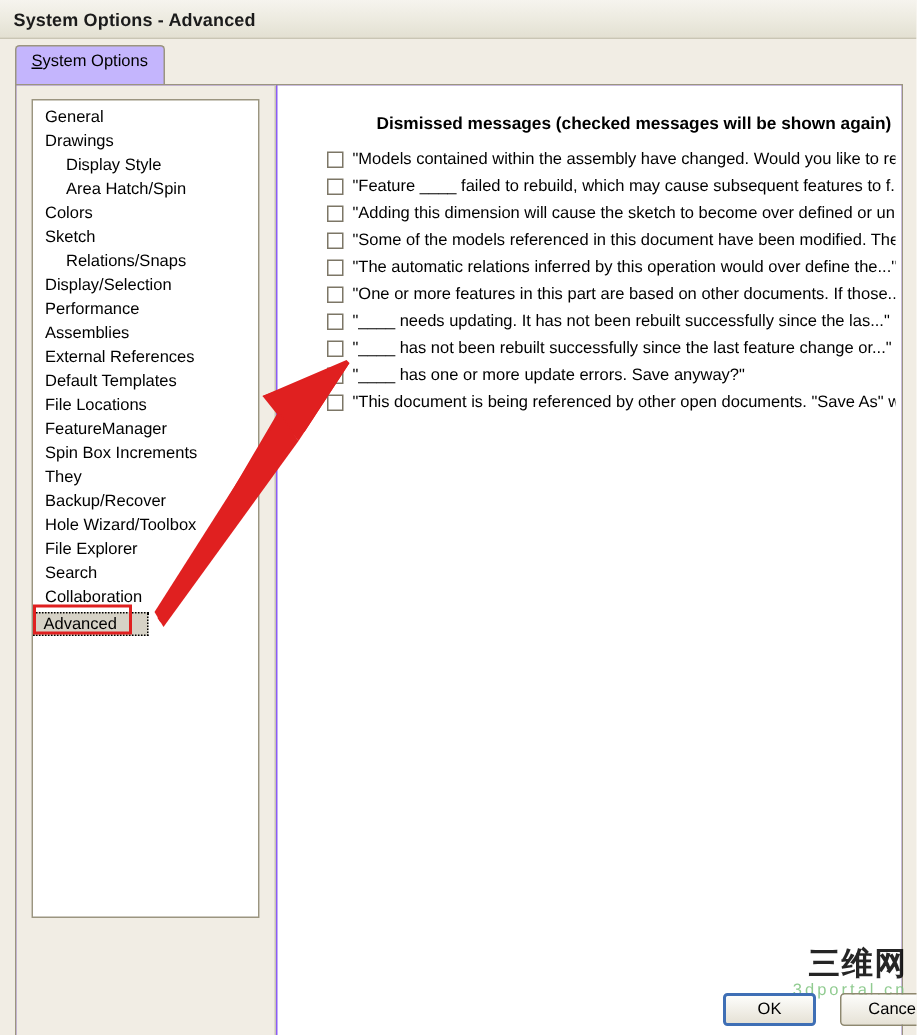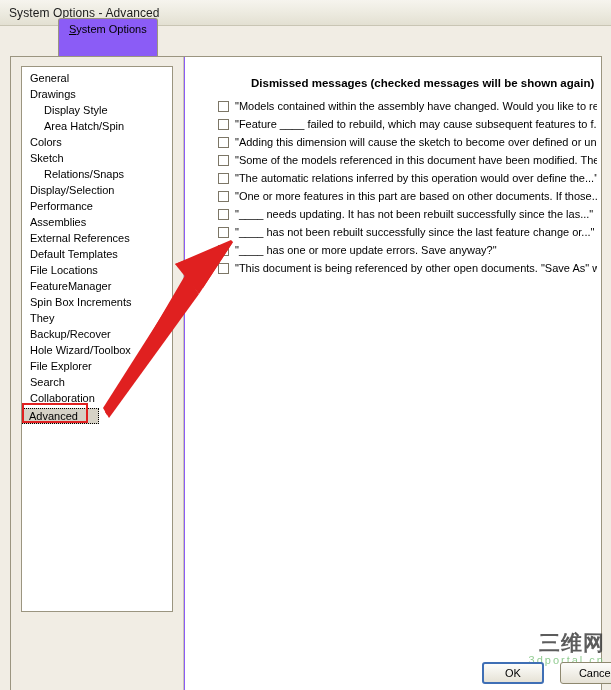--- a/index.html
+++ b/index.html
@@ -22,21 +22,21 @@
     height: 26px;
     background: linear-gradient(to bottom, #f6f4ee 0%, #eceadf 55%, #e3e0d2 100%);
     border-bottom: 1px solid #c9c5b4;
     display: flex;
     align-items: center;
     padding-left: 9px;
     box-sizing: border-box;
   }
   #title-text {
     font-size: 12px;
-    font-weight: normal;
+    font-weight: bold;
     color: #1b1b1b;
     letter-spacing: 0.1px;
   }
 
   
   #tabstrip {
     position: relative;
     height: 22px;
     margin: 8px 0 0 10px;
     display: flex;
@@ -50,27 +50,26 @@
     border: 1px solid #a9a28c;
     border-bottom: none;
     border-radius: 3px 3px 0 0;
     background: linear-gradient(to bottom, #fdfcf8, #e8e4d7);
     color: #000;
     margin-right: 2px;
     position: relative;
     box-sizing: border-box;
   }
   .tab.active {
-    background: #8b5cf6;
+    background: #c4b5fd;
     border-color: #9b9580;
-    height: 38px;
+    height: 26px;
     line-height: 21px;
     z-index: 3;
     font-weight: normal;
-    margin-left: 48px;
   }
   .tab .hotkey { text-decoration: underline; }
 
   
   #panel {
     position: absolute;
     left: 10px;
     top: 56px;
     width: 592px;
     height: 680px;
@@ -238,21 +237,21 @@
     position: absolute;
     right: 6px;
     bottom: 24px;
     text-align: right;
     pointer-events: none;
     user-select: none;
   }
   #wm-main {
     font-size: 21px;
     font-weight: bold;
-    color: #404040;
+    color: #000000;
     letter-spacing: 1px;
     opacity: 0.85;
     line-height: 22px;
   }
   #wm-sub {
     font-size: 11px;
     color: #7ec37e;
     letter-spacing: 2px;
     opacity: 0.85;
   }

